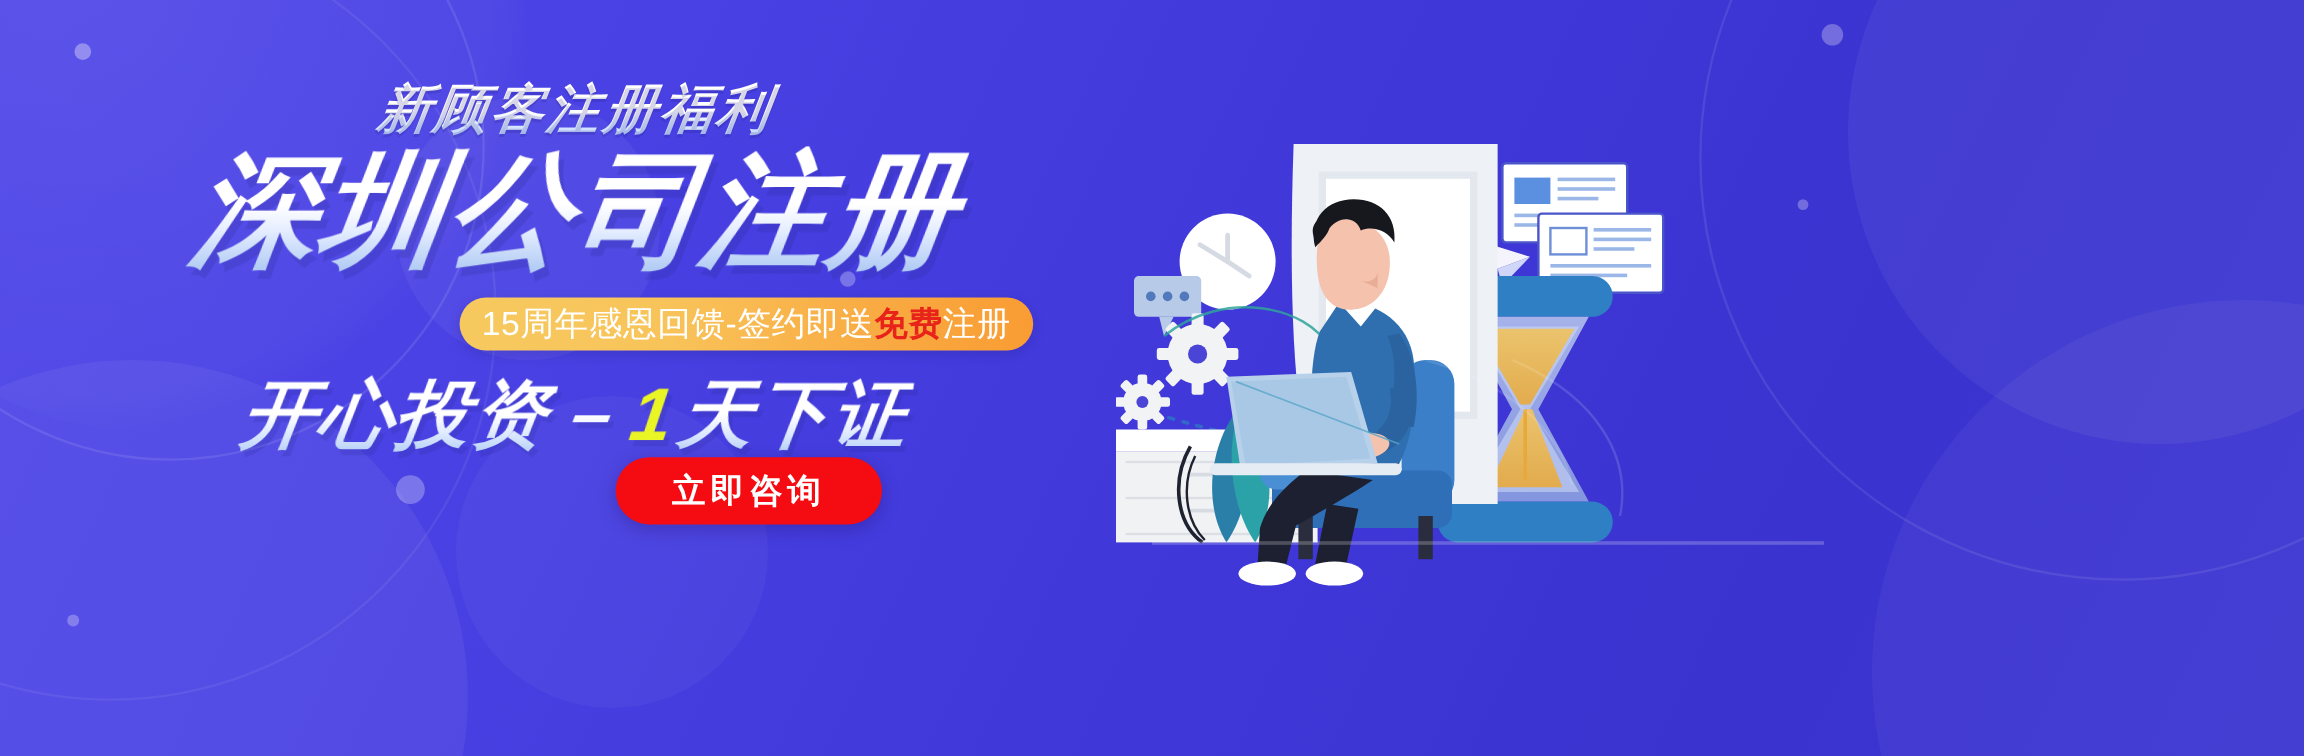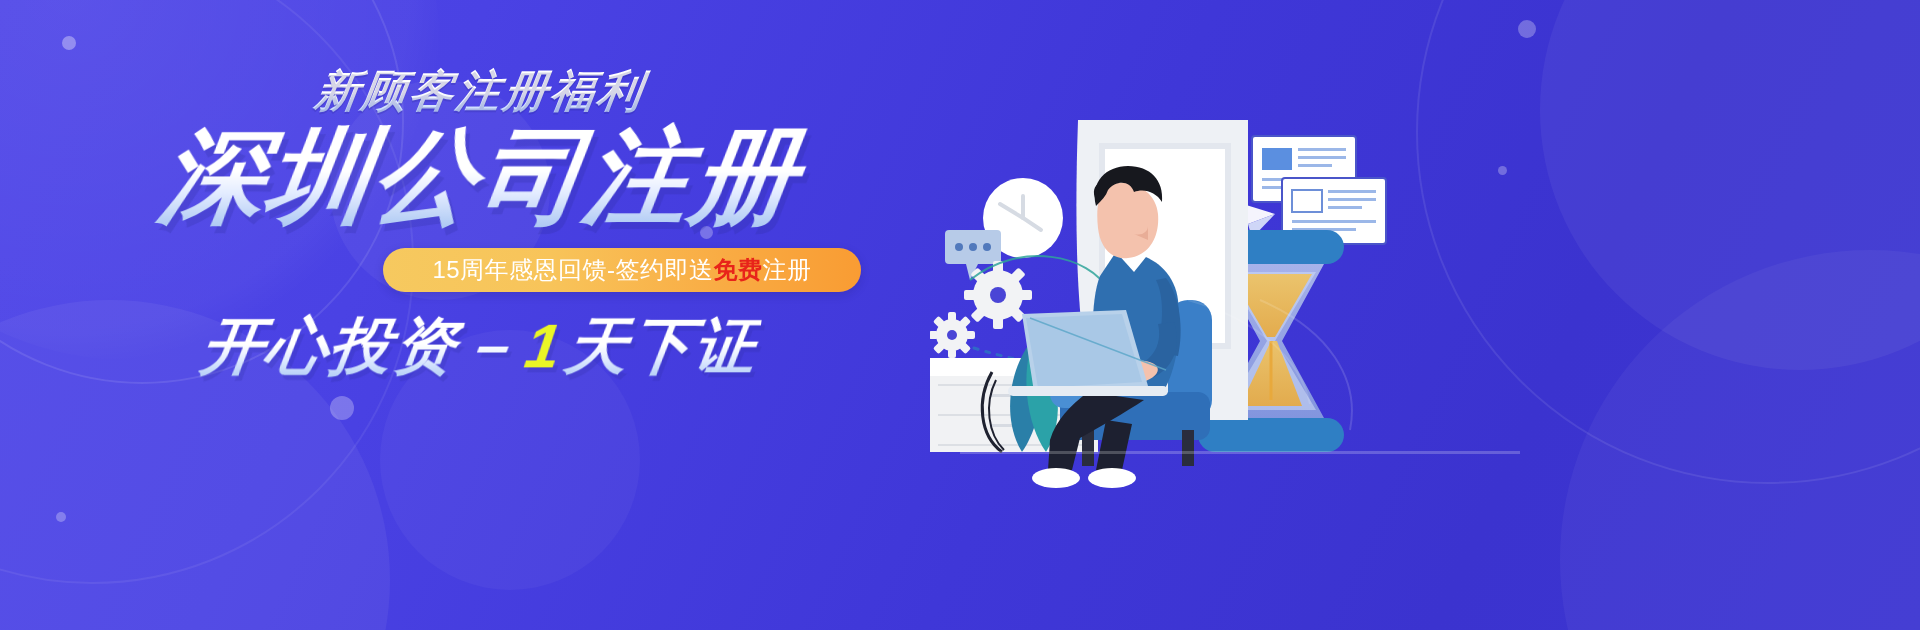--- a/index.html
+++ b/index.html
@@ -84,21 +84,21 @@
   }
 
   .pill{
     position:absolute;left:383px;top:248px;width:478px;height:44px;
     border-radius:22px;
     background:linear-gradient(90deg,#f6c95f 0%,#f8c45a 35%,#f9ab43 72%,#f99c33 100%);
     display:flex;align-items:center;justify-content:center;
     box-shadow:0 3px 10px rgba(20,20,90,.18);
   }
   .pill-text{
-    font-size:24px;color:#ffffff;white-space:nowrap;letter-spacing:.5px;
+    font-size:28px;color:#ffffff;white-space:nowrap;letter-spacing:.5px;
     font-weight:normal;
   }
   .pill-hl{color:#e8241a;font-weight:bold;}
 
   .tagline{
     position:absolute;left:0;top:304px;width:960px;text-align:center;
     font-size:62px;font-weight:bold;font-style:italic;letter-spacing:2px;
     transform:skewX(-8deg);
     white-space:nowrap;
   }
@@ -322,14 +322,15 @@
     <div class="eyebrow">新顾客注册福利</div>
 
     <div class="headline">深圳公司注册</div>
 
     <div class="pill">
       <span class="pill-text"><span>15周年感恩回馈-签约即送</span><span class="pill-hl">免费</span><span>注册</span></span>
     </div>
 
     <div class="tagline"><span class="w">开心投资－</span><span class="y">1</span><span class="w">天下证</span></div>
 
+    <button class="cta">立即咨询</button>
   </div>
 </div>
 
 </body></html>

